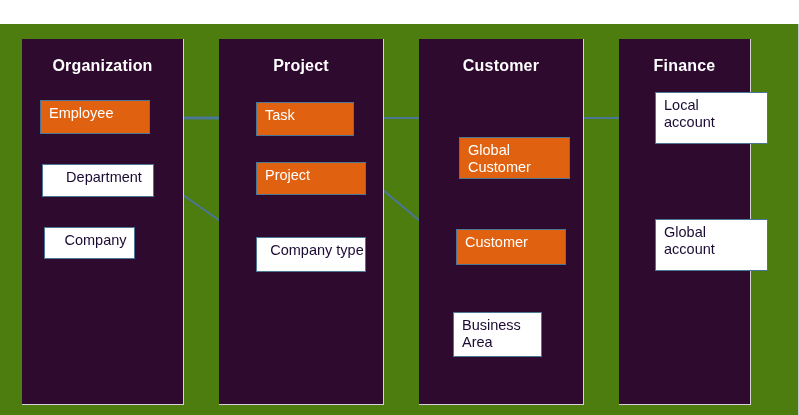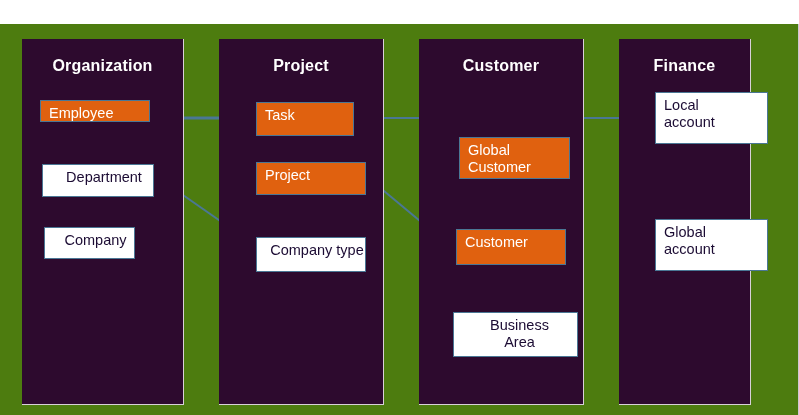--- a/index.html
+++ b/index.html
@@ -109,36 +109,36 @@
         <polyline points="366,152 450,222" class="edge-line edge-thin" stroke="#4a7795" marker-end="url(#arrow-thin)"></polyline>
         <polyline points="514,205 514,161" class="edge-line edge-thin" stroke="#4a7795" marker-end="url(#arrow-thin)"></polyline>
         <polyline points="511,241 511,282" class="edge-line edge-thin" stroke="#4a7795" marker-end="url(#arrow-thin)"></polyline>
         <polyline points="711,120 711,189" class="edge-line edge-thin" stroke="#4a7795" marker-end="url(#arrow-thin)"></polyline>
       </g>
   </svg>
   <div id="panel-layer">
       <div class="panel" style="left: 22px; top: 15px; width: 162px; height: 366px; background: rgb(45, 10, 46);">
         <div class="panel-title" style="color: rgb(255, 255, 255);">Organization</div>
       </div>
-      <div class="node orange" style="left: 40px; top: 76px; width: 110px; height: 22px; border-color: rgb(74, 119, 149); background: rgb(224, 97, 15);">Employee</div>
+      <div class="node orange" style="left: 40px; top: 76px; width: 110px; height: 34px; border-color: rgb(74, 119, 149); background: rgb(224, 97, 15);">Employee</div>
       <div class="node white center" style="left: 42px; top: 140px; width: 112px; height: 33px; border-color: rgb(74, 119, 149); color: rgb(27, 11, 51);">Department</div>
       <div class="node white center" style="left: 44px; top: 203px; width: 91px; height: 32px; border-color: rgb(74, 119, 149); color: rgb(27, 11, 51);">Company</div>
       <div class="panel" style="left: 219px; top: 15px; width: 165px; height: 366px; background: rgb(45, 10, 46);">
         <div class="panel-title" style="color: rgb(255, 255, 255);">Project</div>
       </div>
       <div class="node orange" style="left: 256px; top: 78px; width: 98px; height: 34px; border-color: rgb(74, 119, 149); background: rgb(224, 97, 15);">Task</div>
       <div class="node orange" style="left: 256px; top: 138px; width: 110px; height: 33px; border-color: rgb(74, 119, 149); background: rgb(224, 97, 15);">Project</div>
       <div class="node white center" style="left: 256px; top: 213px; width: 110px; height: 35px; border-color: rgb(74, 119, 149); color: rgb(27, 11, 51);">Company type</div>
       <div class="panel" style="left: 419px; top: 15px; width: 165px; height: 366px; background: rgb(45, 10, 46);">
         <div class="panel-title" style="color: rgb(255, 255, 255);">Customer</div>
       </div>
       <div class="node orange" style="left: 459px; top: 113px; width: 111px; height: 42px; border-color: rgb(74, 119, 149); background: rgb(224, 97, 15);">Global
 Customer</div>
       <div class="node orange" style="left: 456px; top: 205px; width: 110px; height: 36px; border-color: rgb(74, 119, 149); background: rgb(224, 97, 15);">Customer</div>
-      <div class="node white" style="left: 453px; top: 288px; width: 125px; height: 45px; border-color: rgb(74, 119, 149); color: rgb(27, 11, 51); text-align: center;">Business
+      <div class="node white" style="left: 453px; top: 288px; width: 89px; height: 45px; border-color: rgb(74, 119, 149); color: rgb(27, 11, 51);">Business
 Area</div>
       <div class="panel" style="left: 619px; top: 15px; width: 132px; height: 366px; background: rgb(45, 10, 46);">
         <div class="panel-title" style="color: rgb(255, 255, 255);">Finance</div>
       </div>
       <div class="node white" style="left: 655px; top: 68px; width: 113px; height: 52px; border-color: rgb(74, 119, 149); color: rgb(27, 11, 51);">Local
 account</div>
       <div class="node white" style="left: 655px; top: 195px; width: 113px; height: 52px; border-color: rgb(74, 119, 149); color: rgb(27, 11, 51);">Global
 account</div>
     </div>
 </div>

